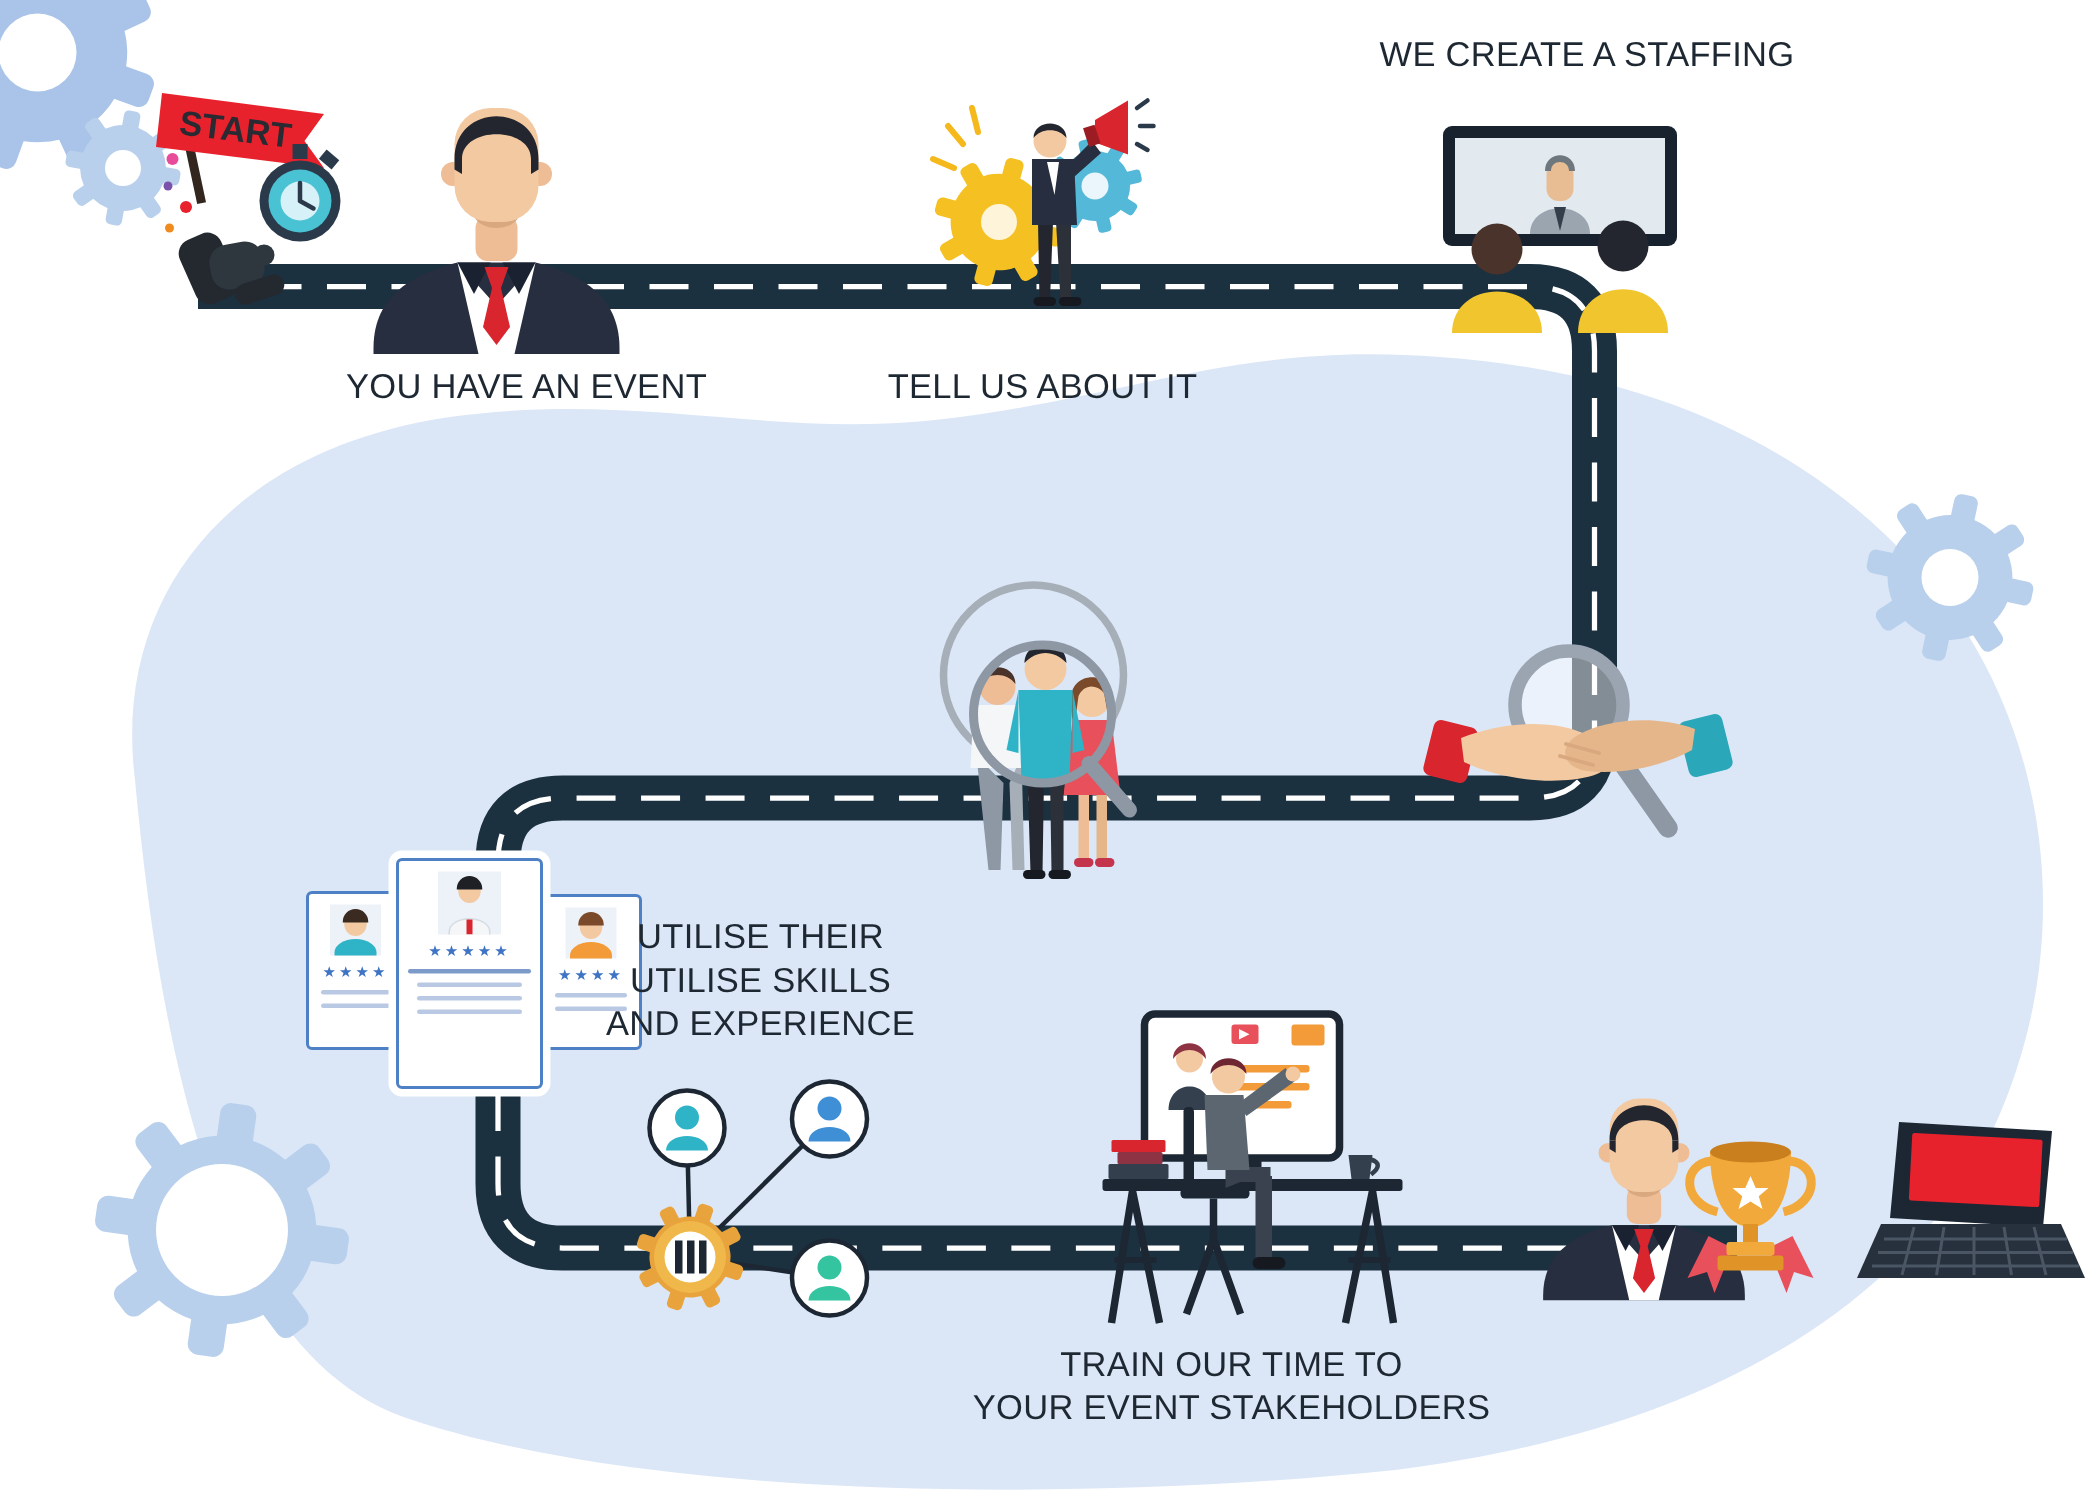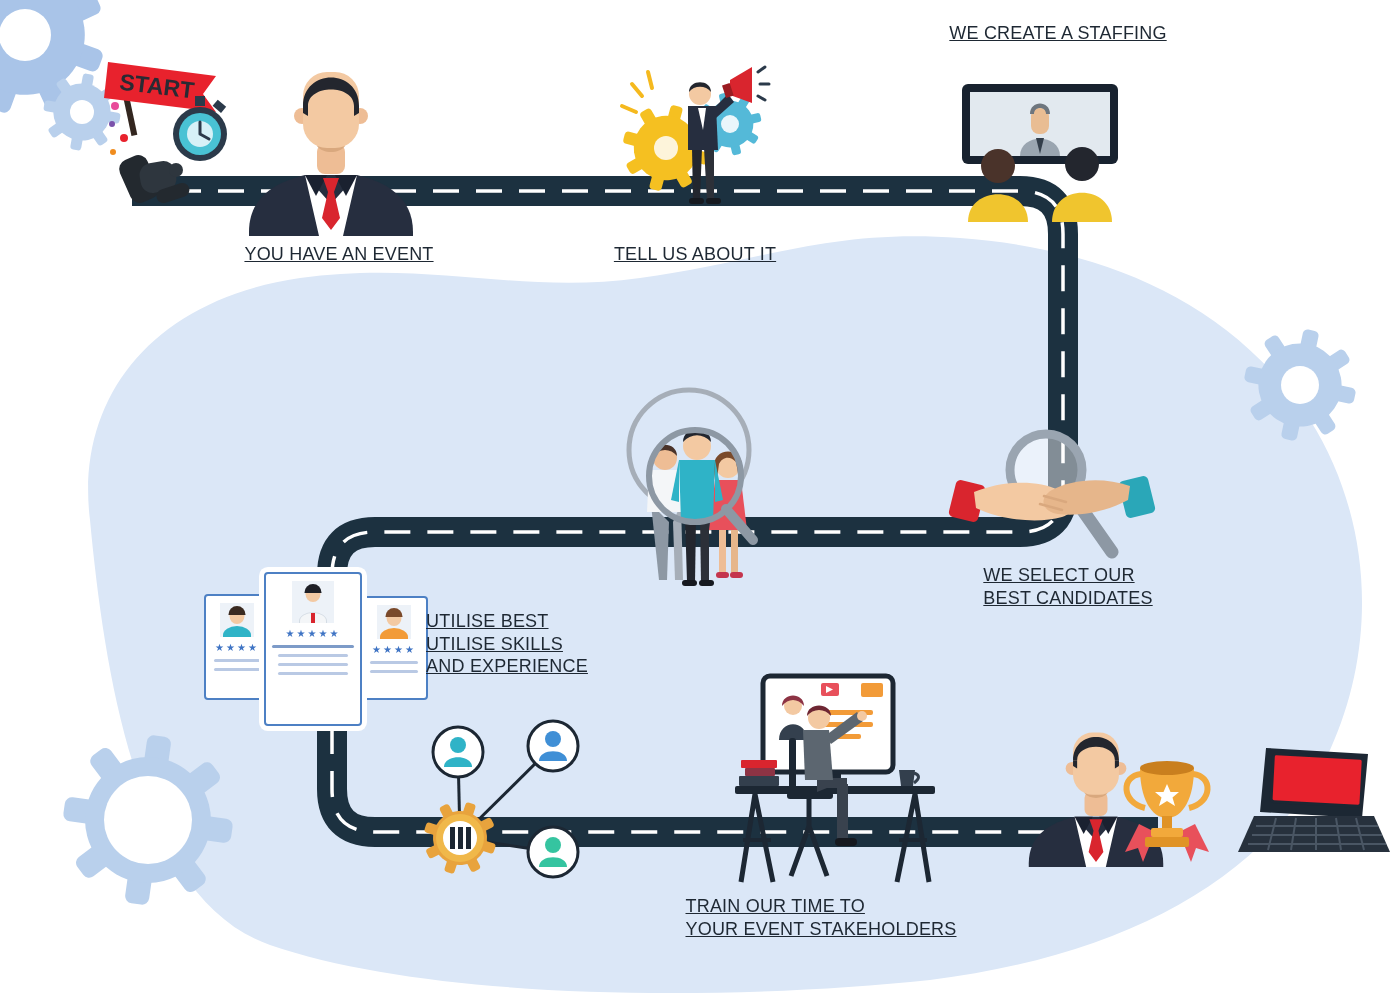--- a/index.html
+++ b/index.html
@@ -9,26 +9,26 @@
     background:#ffffff;
     font-family:"Liberation Sans", sans-serif;
     overflow:hidden;
   }
   .stage { position:absolute; inset:0; width:1400px; height:1001px; }
   svg.scene { position:absolute; left:0; top:0; display:block; }
 
   .label {
     position:absolute;
     transform:translateX(-50%);
+    text-align:center;
     color:#1e2833;
-    font-size:18px;
+    font-size:23px;
     line-height:1.26;
     letter-spacing:0.2px;
     white-space:nowrap;
-    text-decoration:underline;
   }
 
   
   .cards { position:absolute; left:198px; top:570px; width:242px; height:166px; }
   .card {
     position:absolute; background:#fff; border:2px solid #4d80c4; border-radius:4px;
     display:flex; flex-direction:column; align-items:center; padding-top:7px;
   }
   .card-left   { left:6px;  top:24px; width:66px;  height:106px; }
   .card-center { left:66px; top:2px;  width:98px;  height:154px; z-index:2; box-shadow:0 0 0 5px #fff; }
@@ -357,35 +357,31 @@
         <div class="head"></div>
           <div class="hair hair-brown"></div>
           <div class="torso torso-orange"></div>
       </div>
       <div class="stars">★★★★</div>
       <div class="line"></div>
         <div class="line"></div>
     </div>
   </div>
 
-  <div class="label" style="left:339px;top:243px">
+  <div class="label" style="left:351px;top:243px">
     <div>YOU HAVE AN EVENT</div>
   </div>
   <div class="label" style="left:695px;top:243px">
     <div>TELL US ABOUT IT</div>
   </div>
   <div class="label" style="left:1058px;top:22px">
     <div>WE CREATE A STAFFING</div>
   </div>
-  <div class="label" style="left:1068px;top:564px">
-    <div>WE SELECT OUR</div>
-    <div>BEST CANDIDATES</div>
-  </div>
   <div class="label" style="left:507px;top:610px">
-    <div>UTILISE BEST</div>
+    <div>UTILISE THEIR</div>
     <div>UTILISE SKILLS</div>
     <div>AND EXPERIENCE</div>
   </div>
   <div class="label" style="left:821px;top:895px">
     <div>TRAIN OUR TIME TO</div>
     <div>YOUR EVENT STAKEHOLDERS</div>
   </div>
 
 </div>
 

